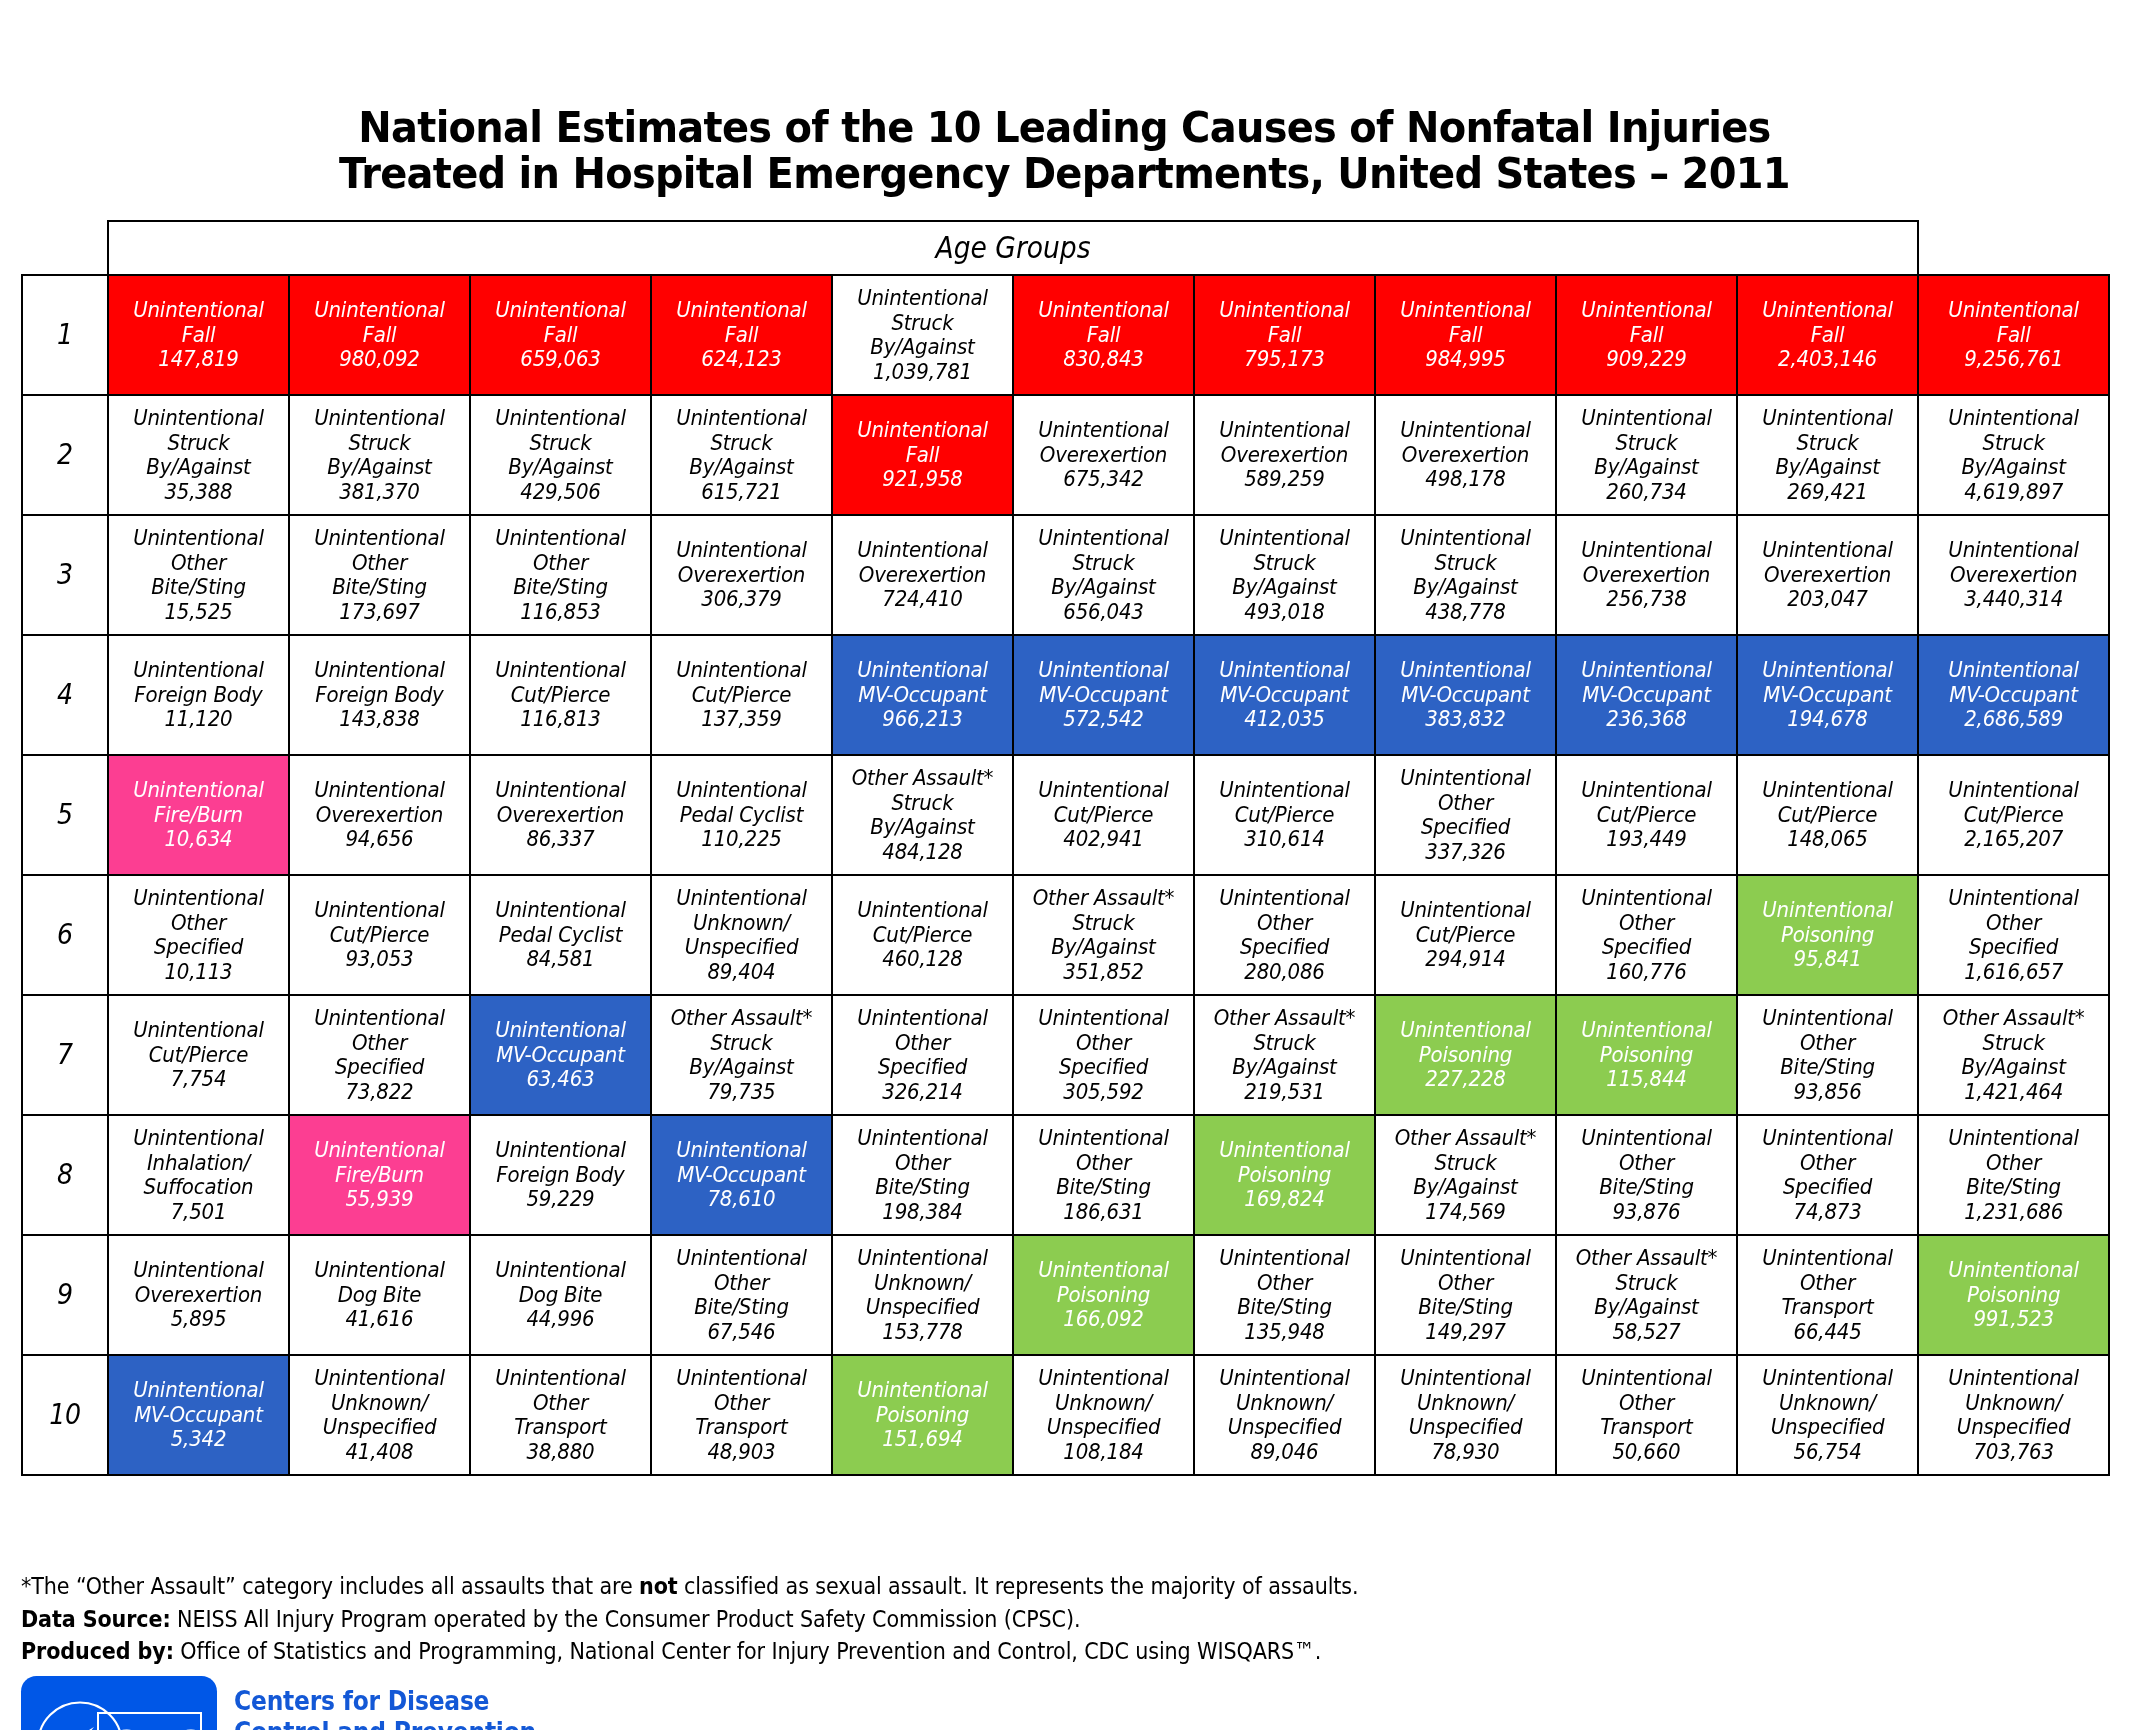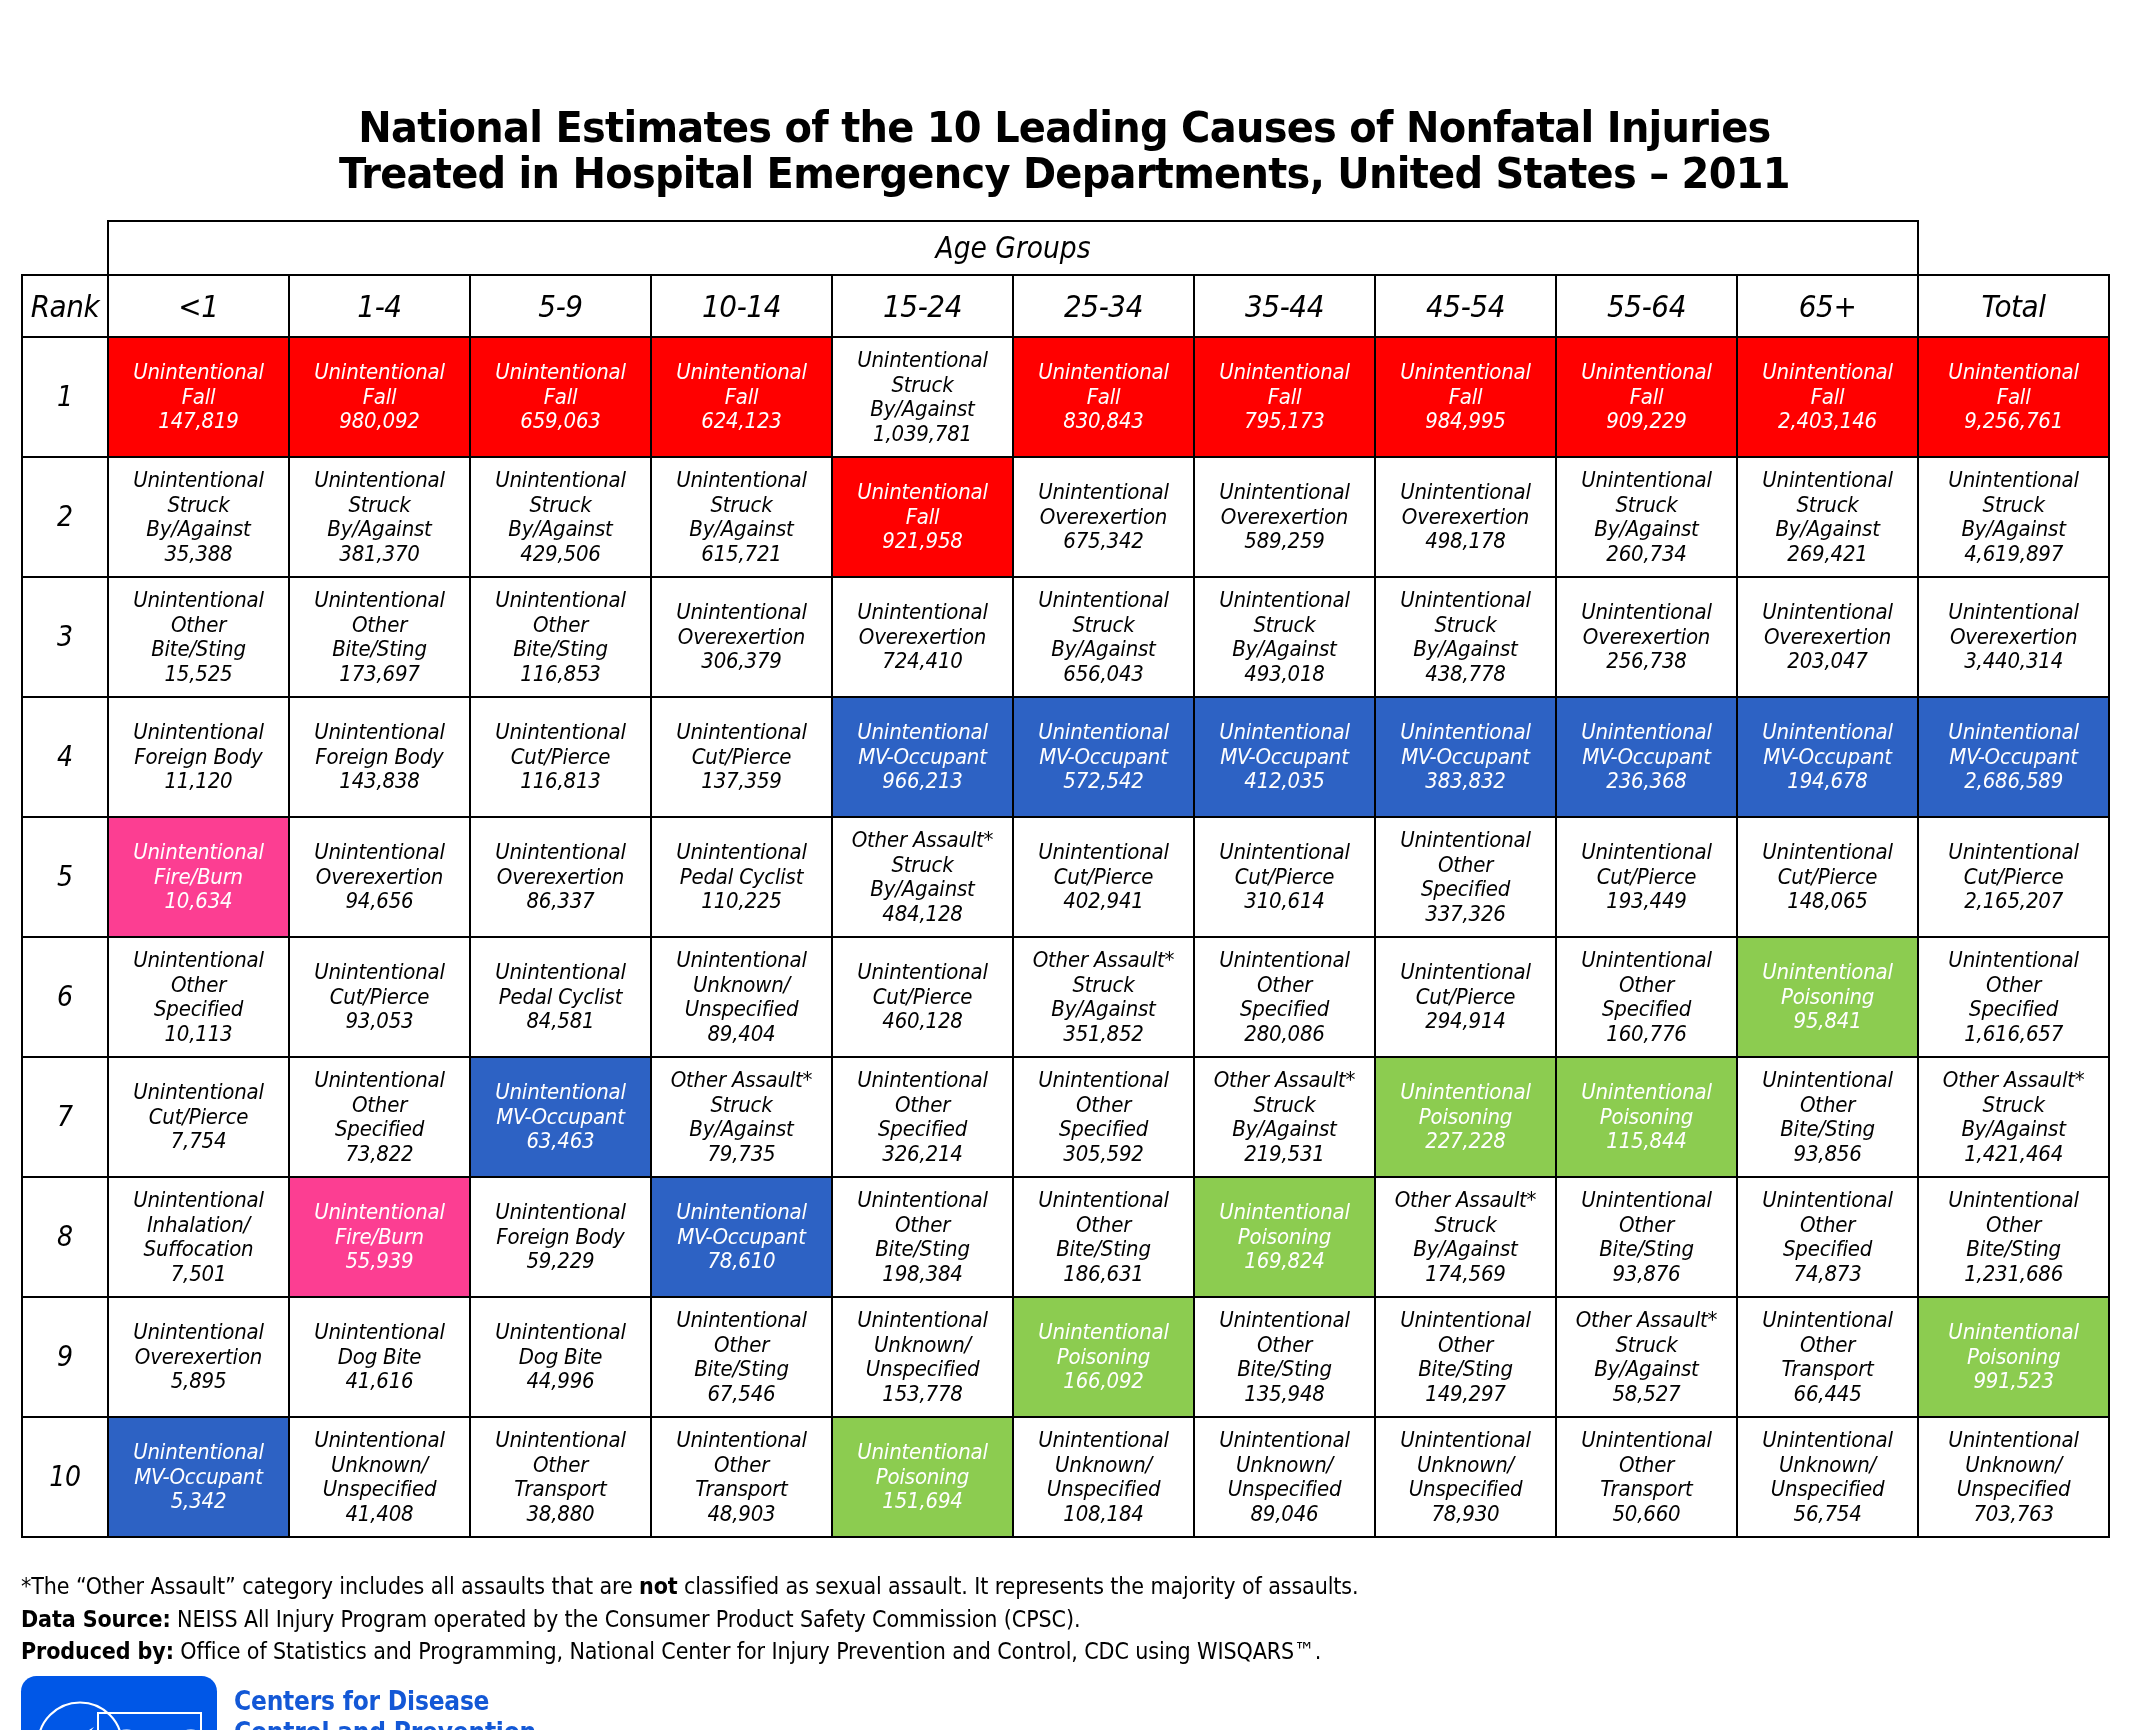--- a/index.html
+++ b/index.html
@@ -207,34 +207,20 @@
           <col class="c-age">
           <col class="c-age">
         <col class="c-total">
       </colgroup>
       <thead>
         <tr>
           <td class="blank-corner-top"></td>
           <td class="hdr-agegroups" colspan="10">Age Groups</td>
           <td class="blank-corner-top"></td>
         </tr>
-        <tr>
-          <td class="hdr-col hdr-rank">Rank</td>
-          <td class="hdr-col">&lt;1</td>
-          <td class="hdr-col">1-4</td>
-          <td class="hdr-col">5-9</td>
-          <td class="hdr-col">10-14</td>
-          <td class="hdr-col">15-24</td>
-          <td class="hdr-col">25-34</td>
-          <td class="hdr-col">35-44</td>
-          <td class="hdr-col">45-54</td>
-          <td class="hdr-col">55-64</td>
-          <td class="hdr-col">65+</td>
-          <td class="hdr-col">Total</td>
-        </tr>
       </thead>
       <tbody id="tbody">
           <tr>
             <td class="cell rank-cell">1</td>
             <td class="cell cat-fall">
               <span class="label">Unintentional<br>Fall</span>
               <span class="value">147,819</span>
             </td>
             <td class="cell cat-fall">
               <span class="label">Unintentional<br>Fall</span>

